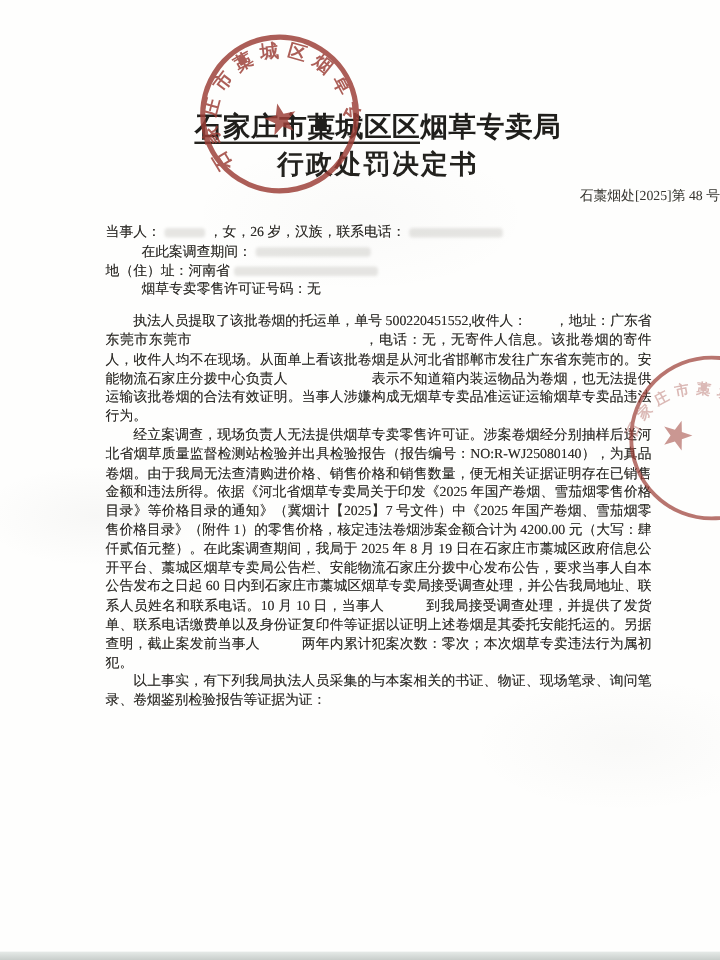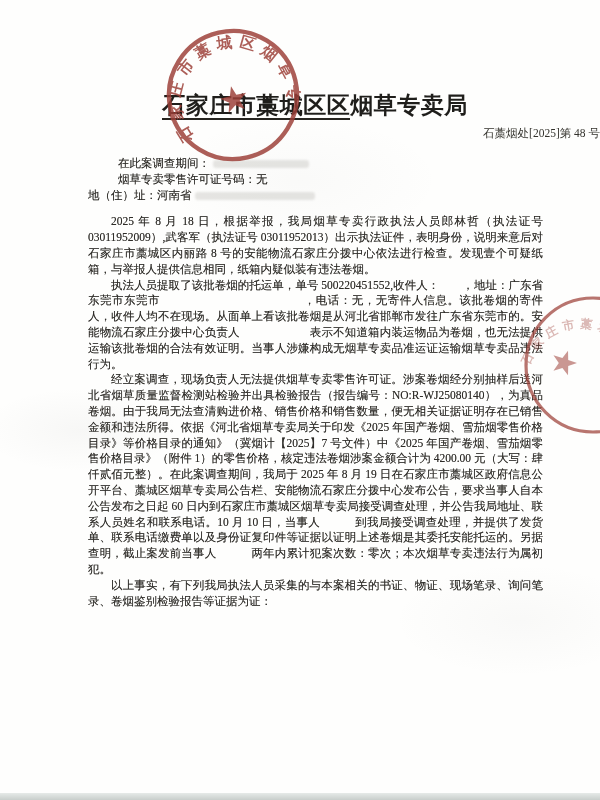--- a/index.html
+++ b/index.html
@@ -64,31 +64,32 @@
         </text>
       </g>
       <g transform="translate(62 78) rotate(18)" opacity="0.75">
         <polygon fill="#9d4038" points="0,-13 3.06,-4.21 12.36,-4.02 4.95,1.61 7.64,10.52 0,5.2 -7.64,10.52 -4.95,1.61 -12.36,-4.02 -3.06,-4.21"></polygon>
       </g>
     </g>
   </svg>
 
   <div class="header">
     <div class="org-line"><span class="org-underline">石家庄市藁城区区</span><span>烟草专卖局</span></div>
+    <div class="title-line">行政处罚决定书</div>
     <div class="doc-number">石藁烟处[2025]第 48 号</div>
   </div>
 
   <div class="doc-body">
 
     <div class="party">
+      <div class="party-line"><span>当事人：</span><span class="smudge" style="width:34px"></span><span>，女，26 岁，汉族，联系电话：</span><span class="smudge" style="width:78px"></span></div>
       <div class="party-line party-indent"><span>在此案调查期间：</span><span class="smudge" style="width:96px"></span></div>
+      <div class="party-line"><span>地（住）址：河南省</span><span class="smudge" style="width:120px"></span></div>
       <div class="party-line party-indent"><span>烟草专卖零售许可证号码：无</span></div>
-      <div class="party-line"><span>地（住）址：河南省</span><span class="smudge" style="width:120px"></span></div>
     </div>
 
-    <p>2025 年 8 月 18 日，根据举报，我局烟草专卖行政执法人员郎林哲（执法证号 03011952009）,武客军（执法证号 03011952013）出示执法证件，表明身份，说明来意后对石家庄市藁城区内丽路 8 号的安能物流石家庄分拨中心依法进行检查。发现壹个可疑纸箱，与举报人提供信息相同，纸箱内疑似装有违法卷烟。</p>
     <p>执法人员提取了该批卷烟的托运单，单号 500220451552,收件人：　　，地址：广东省东莞市东莞市　　　　　　　　　　　　，电话：无，无寄件人信息。该批卷烟的寄件人，收件人均不在现场。从面单上看该批卷烟是从河北省邯郸市发往广东省东莞市的。安能物流石家庄分拨中心负责人　　　　　　表示不知道箱内装运物品为卷烟，也无法提供运输该批卷烟的合法有效证明。当事人涉嫌构成无烟草专卖品准运证运输烟草专卖品违法行为。</p>
     <p>经立案调查，现场负责人无法提供烟草专卖零售许可证。涉案卷烟经分别抽样后送河北省烟草质量监督检测站检验并出具检验报告（报告编号：NO:R-WJ25080140），为真品卷烟。由于我局无法查清购进价格、销售价格和销售数量，便无相关证据证明存在已销售金额和违法所得。依据《河北省烟草专卖局关于印发《2025 年国产卷烟、雪茄烟零售价格目录》等价格目录的通知》（冀烟计【2025】7 号文件）中《2025 年国产卷烟、雪茄烟零售价格目录》（附件 1）的零售价格，核定违法卷烟涉案金额合计为 4200.00 元（大写：肆仟贰佰元整）。在此案调查期间，我局于 2025 年 8 月 19 日在石家庄市藁城区政府信息公开平台、藁城区烟草专卖局公告栏、安能物流石家庄分拨中心发布公告，要求当事人自本公告发布之日起 60 日内到石家庄市藁城区烟草专卖局接受调查处理，并公告我局地址、联系人员姓名和联系电话。10 月 10 日，当事人　　　到我局接受调查处理，并提供了发货单、联系电话缴费单以及身份证复印件等证据以证明上述卷烟是其委托安能托运的。另据查明，截止案发前当事人　　　两年内累计犯案次数：零次；本次烟草专卖违法行为属初犯。</p>
     <p>以上事实，有下列我局执法人员采集的与本案相关的书证、物证、现场笔录、询问笔录、卷烟鉴别检验报告等证据为证：</p>
   </div>
 
   <div class="scan-edge"></div>
 </div>
 
 </body></html>

